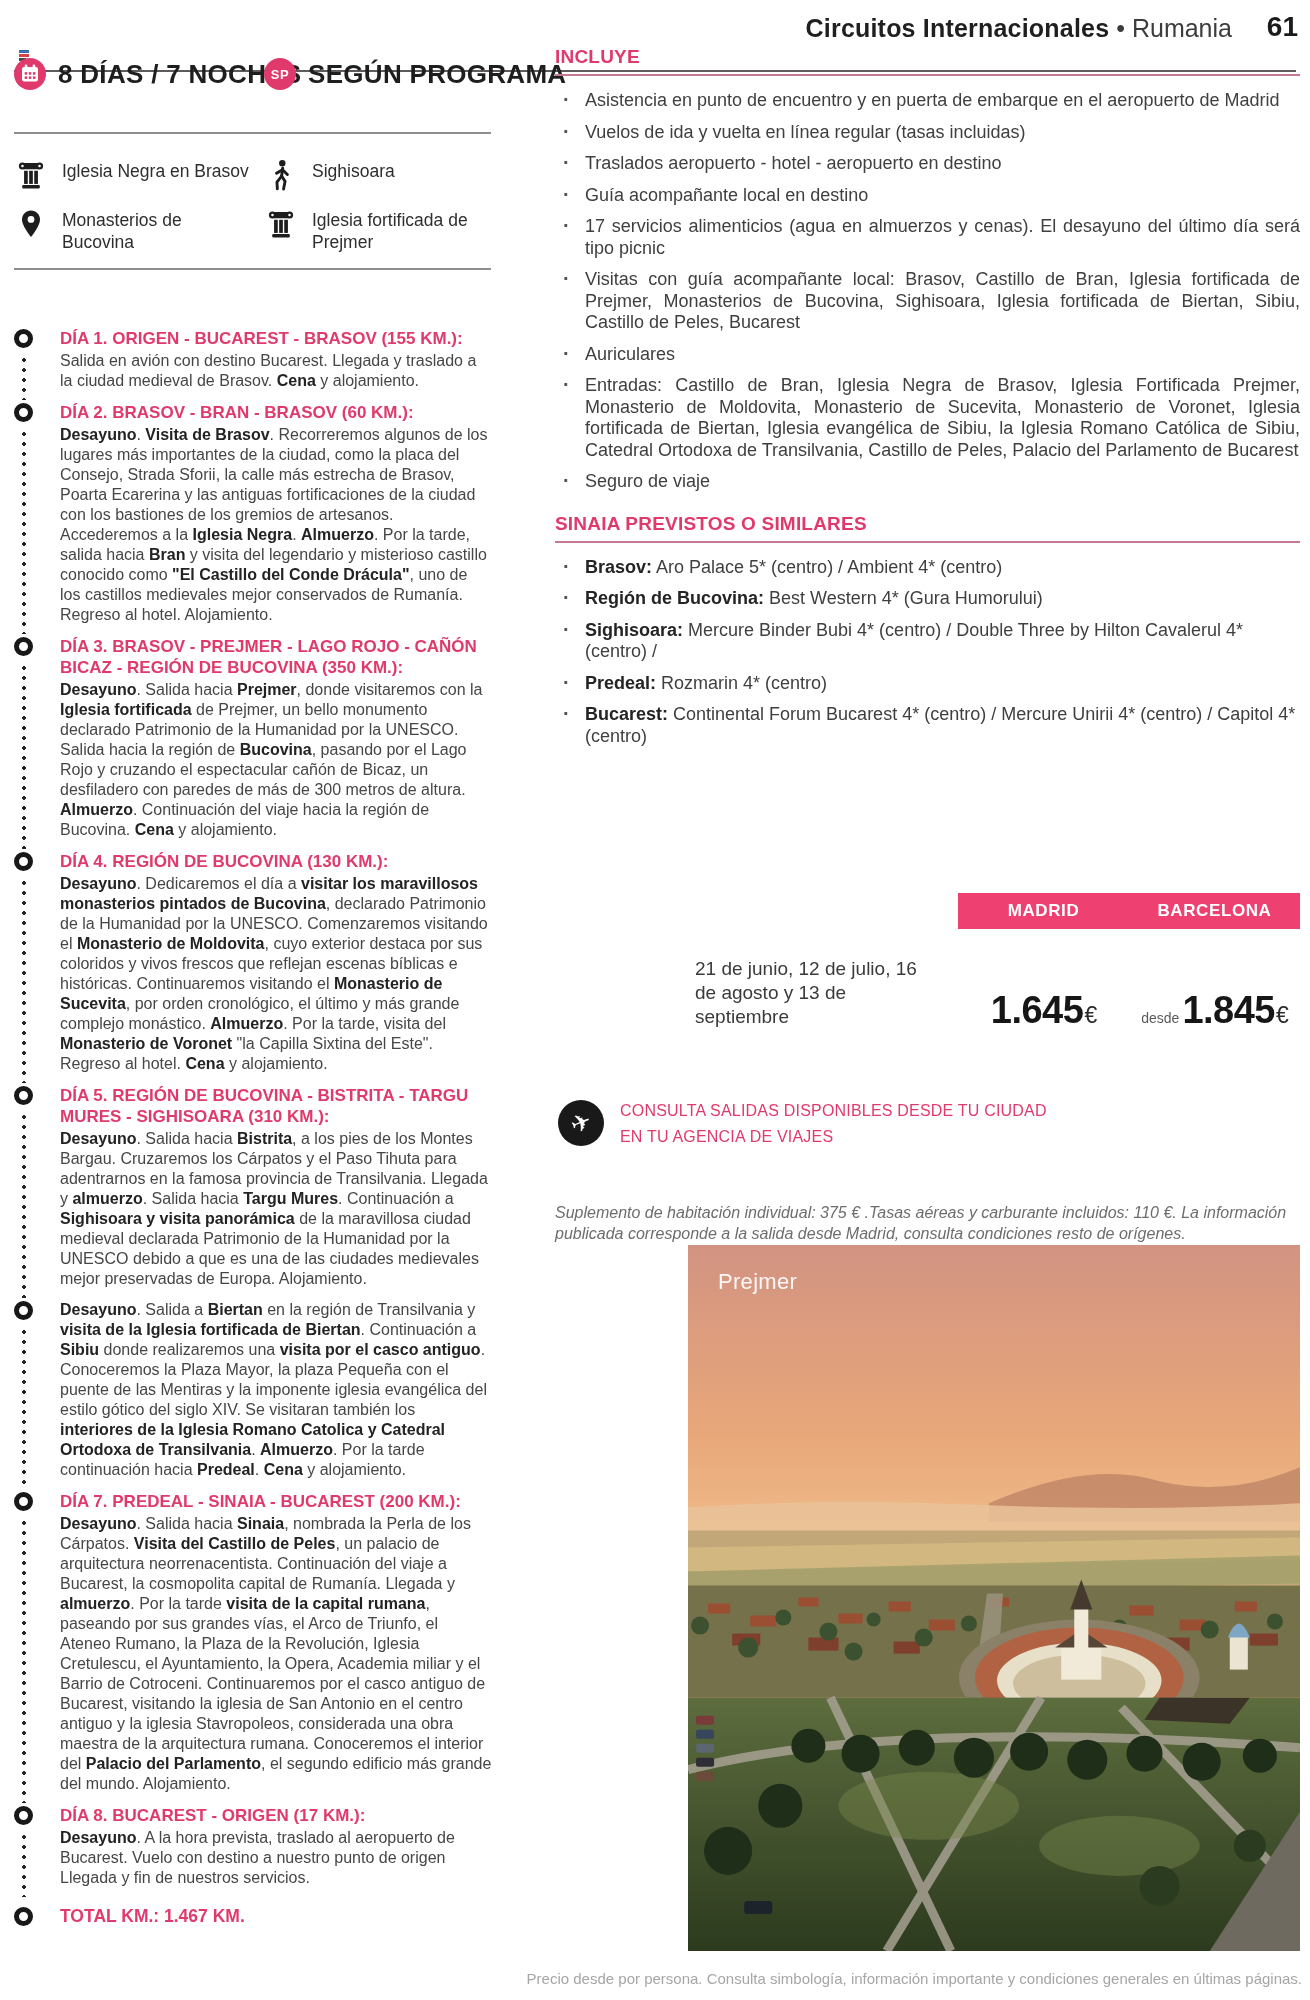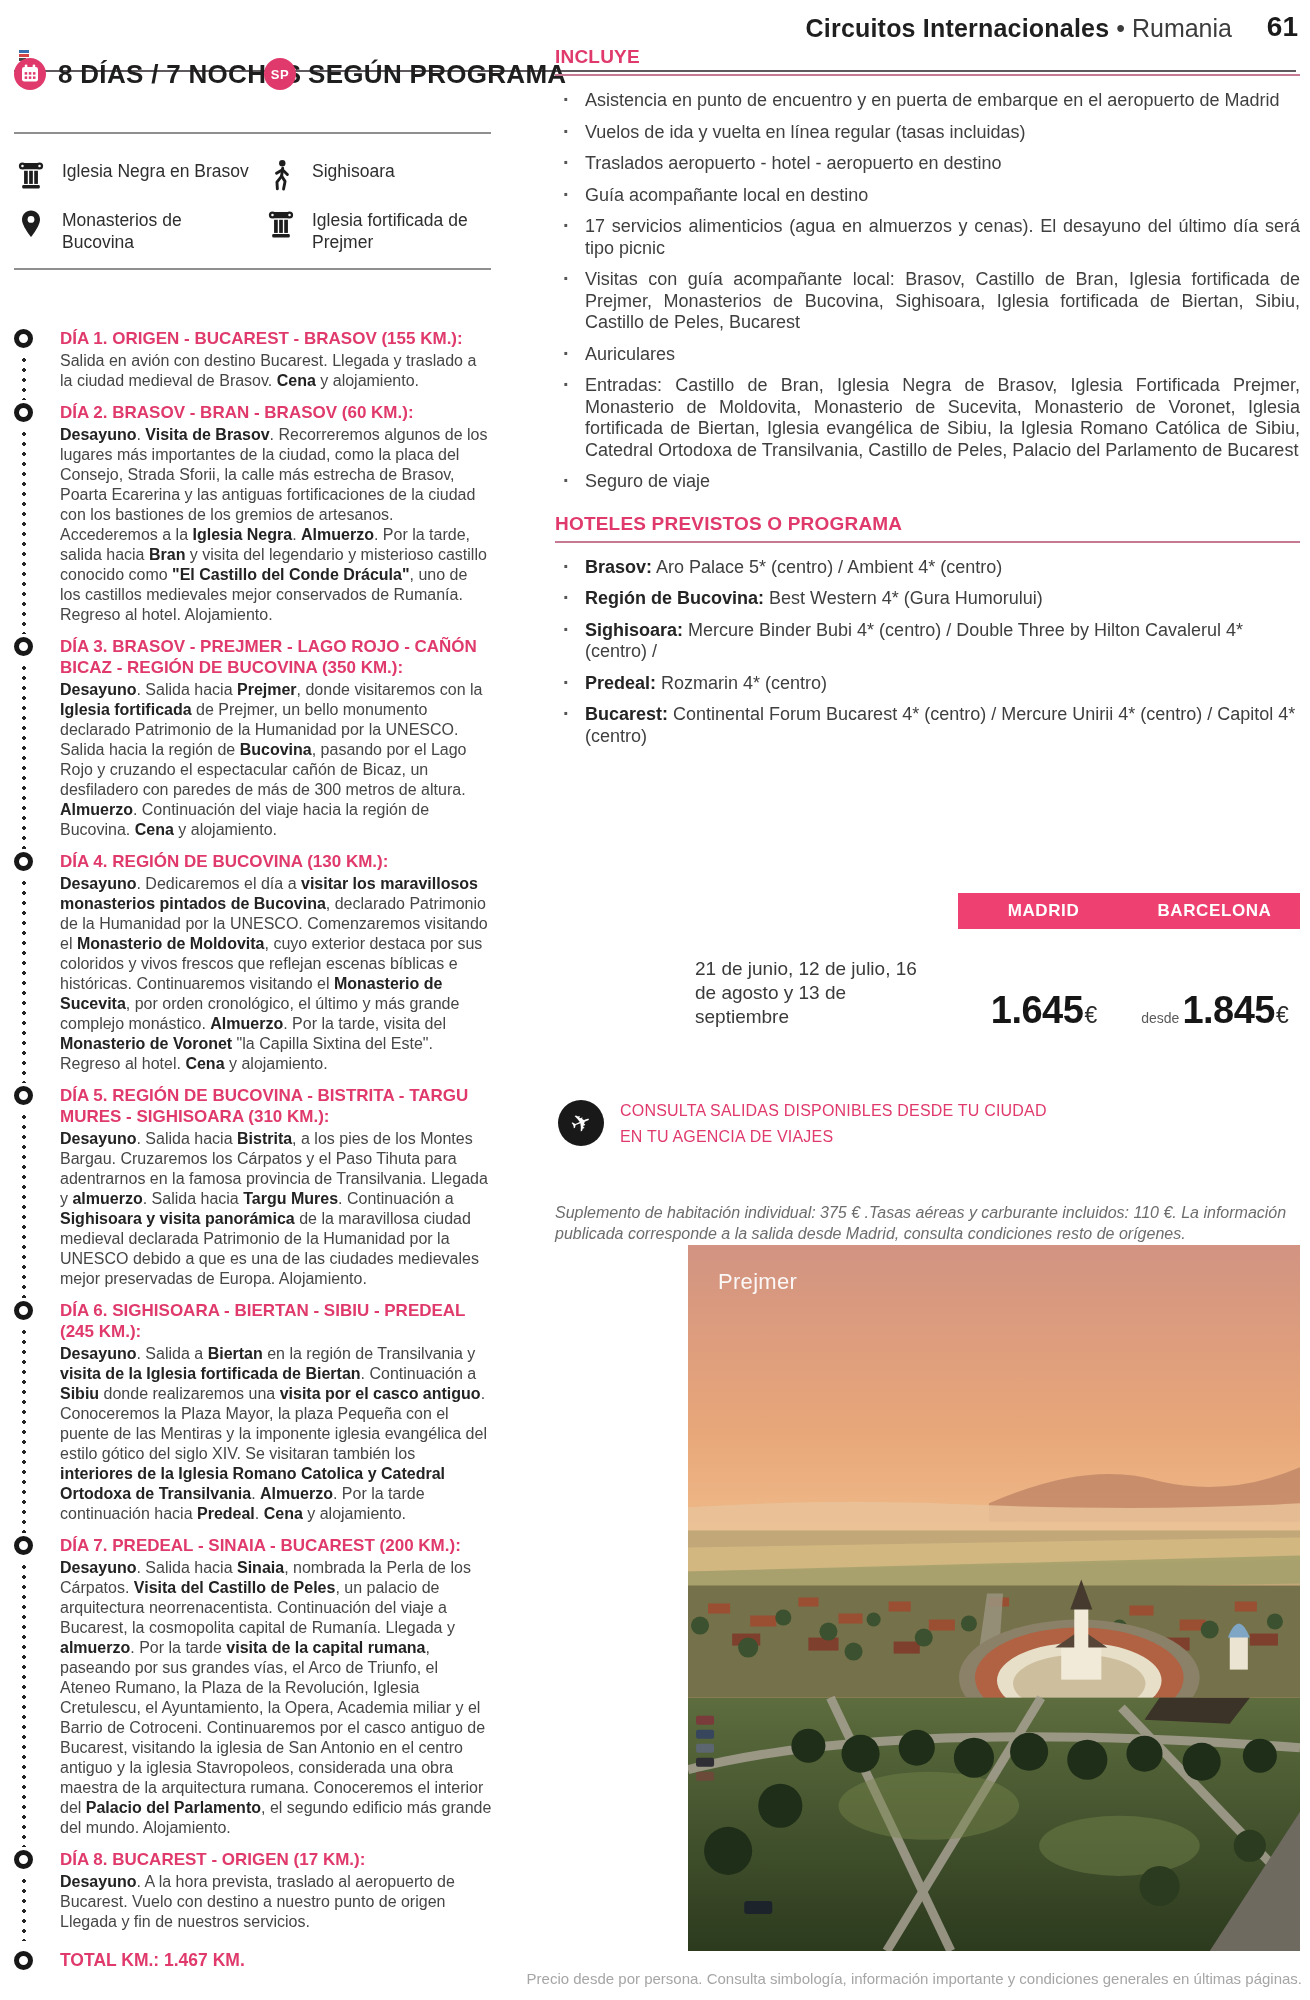--- a/index.html
+++ b/index.html
@@ -234,21 +234,20 @@
         <h3 class="day-title">DÍA 4. REGIÓN DE BUCOVINA (130 KM.):</h3>
         <p class="day-body"><b>Desayuno</b>. Dedicaremos el día a <b>visitar los maravillosos monasterios pintados de Bucovina</b>, declarado Patrimonio de la Humanidad por la UNESCO. Comenzaremos visitando el <b>Monasterio de Moldovita</b>, cuyo exterior destaca por sus coloridos y vivos frescos que reflejan escenas bíblicas e históricas. Continuaremos visitando el <b>Monasterio de Sucevita</b>, por orden cronológico, el último y más grande complejo monástico. <b>Almuerzo</b>. Por la tarde, visita del <b>Monasterio de Voronet</b> "la Capilla Sixtina del Este". Regreso al hotel. <b>Cena</b> y alojamiento.</p>
       </div>
       <div class="day">
         <span class="dot"></span>
         <h3 class="day-title">DÍA 5. REGIÓN DE BUCOVINA - BISTRITA - TARGU MURES - SIGHISOARA (310 KM.):</h3>
         <p class="day-body"><b>Desayuno</b>. Salida hacia <b>Bistrita</b>, a los pies de los Montes Bargau. Cruzaremos los Cárpatos y el Paso Tihuta para adentrarnos en la famosa provincia de Transilvania. Llegada y <b>almuerzo</b>. Salida hacia <b>Targu Mures</b>. Continuación a <b>Sighisoara y visita panorámica</b> de la maravillosa ciudad medieval declarada Patrimonio de la Humanidad por la UNESCO debido a que es una de las ciudades medievales mejor preservadas de Europa. Alojamiento.</p>
       </div>
       <div class="day">
         <span class="dot"></span>
-        <h3 class="day-title">DÍA 6. SIGHISOARA - BIERTAN - SIBIU - PREDEAL (245 KM.):</h3>
         <p class="day-body"><b>Desayuno</b>. Salida a <b>Biertan</b> en la región de Transilvania y <b>visita de la Iglesia fortificada de Biertan</b>. Continuación a <b>Sibiu</b> donde realizaremos una <b>visita por el casco antiguo</b>. Conoceremos la Plaza Mayor, la plaza Pequeña con el puente de las Mentiras y la imponente iglesia evangélica del estilo gótico del siglo XIV. Se visitaran también los <b>interiores de la Iglesia Romano Catolica y Catedral Ortodoxa de Transilvania</b>. <b>Almuerzo</b>. Por la tarde continuación hacia <b>Predeal</b>. <b>Cena</b> y alojamiento.</p>
       </div>
       <div class="day">
         <span class="dot"></span>
         <h3 class="day-title">DÍA 7. PREDEAL - SINAIA - BUCAREST (200 KM.):</h3>
         <p class="day-body"><b>Desayuno</b>. Salida hacia <b>Sinaia</b>, nombrada la Perla de los Cárpatos. <b>Visita del Castillo de Peles</b>, un palacio de arquitectura neorrenacentista. Continuación del viaje a Bucarest, la cosmopolita capital de Rumanía. Llegada y <b>almuerzo</b>. Por la tarde <b>visita de la capital rumana</b>, paseando por sus grandes vías, el Arco de Triunfo, el Ateneo Rumano, la Plaza de la Revolución, Iglesia Cretulescu, el Ayuntamiento, la Opera, Academia miliar y el Barrio de Cotroceni. Continuaremos por el casco antiguo de Bucarest, visitando la iglesia de San Antonio en el centro antiguo y la iglesia Stavropoleos, considerada una obra maestra de la arquitectura rumana. Conoceremos el interior del <b>Palacio del Parlamento</b>, el segundo edificio más grande del mundo. Alojamiento.</p>
       </div>
       <div class="day">
         <span class="dot"></span>
         <h3 class="day-title">DÍA 8. BUCAREST - ORIGEN (17 KM.):</h3>
@@ -270,21 +269,21 @@
       <li>Traslados aeropuerto - hotel - aeropuerto en destino</li>
       <li>Guía acompañante local en destino</li>
       <li>17 servicios alimenticios (agua en almuerzos y cenas). El desayuno del último día será tipo picnic</li>
       <li>Visitas con guía acompañante local: Brasov, Castillo de Bran, Iglesia fortificada de Prejmer, Monasterios de Bucovina, Sighisoara, Iglesia fortificada de Biertan, Sibiu, Castillo de Peles, Bucarest</li>
       <li>Auriculares</li>
       <li>Entradas: Castillo de Bran, Iglesia Negra de Brasov, Iglesia Fortificada Prejmer, Monasterio de Moldovita, Monasterio de Sucevita, Monasterio de Voronet, Iglesia fortificada de Biertan, Iglesia evangélica de Sibiu, la Iglesia Romano Católica de Sibiu, Catedral Ortodoxa de Transilvania, Castillo de Peles, Palacio del Parlamento de Bucarest</li>
       <li>Seguro de viaje</li>
     </ul>
 
     <div class="hotels-block">
-      <h2 class="sec-heading">HOTELES PREVISTOS O PROGRAMA</h2>
+      <h2 class="sec-heading">SINAIA PREVISTOS O SIMILARES</h2>
       <div class="rule-pink"></div>
       <ul class="plain-list hotels-list">
         <li><b>Brasov:</b> Aro Palace 5* (centro) / Ambient 4* (centro)</li>
         <li><b>Región de Bucovina:</b> Best Western 4* (Gura Humorului)</li>
         <li><b>Sighisoara:</b> Mercure Binder Bubi 4* (centro) / Double Three by Hilton Cavalerul 4* (centro) /</li>
         <li><b>Predeal:</b> Rozmarin 4* (centro)</li>
         <li><b>Bucarest:</b> Continental Forum Bucarest 4* (centro) / Mercure Unirii 4* (centro) / Capitol 4* (centro)</li>
       </ul>
     </div>
   </section>

